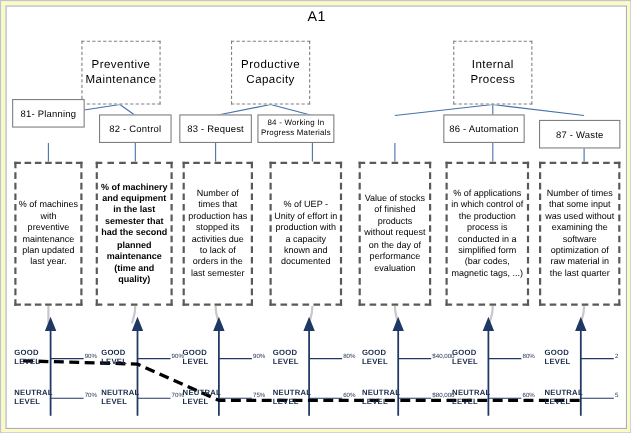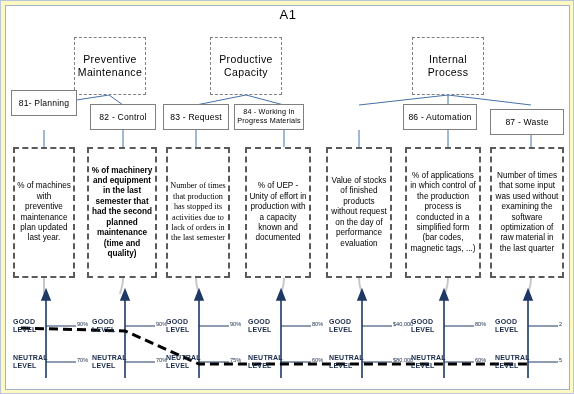--- a/index.html
+++ b/index.html
@@ -203,21 +203,21 @@
   <div class="ind" style="left:489px;top:96px;width:74px;height:26px;margin-top:12px;">
     <span style="white-space:pre-line">87 - Waste</span>
   </div>
 
   <div class="desc" style="left:12px;top:146px;width:62px;height:131px;">
     <span>% of machines with preventive maintenance plan updated last year.</span>
   </div>
   <div class="desc" style="left:86px;top:146px;width:70px;height:131px;font-weight:bold;">
     <span>% of machinery and equipment in the last semester that had the second planned maintenance (time and quality)</span>
   </div>
-  <div class="desc" style="left:165px;top:146px;width:64px;height:131px;font-family:Liberation Serif, serif;">
+  <div class="desc" style="left:165px;top:146px;width:64px;height:131px;">
     <span>Number of times that production has stopped its activities due to lack of orders in the last semester</span>
   </div>
   <div class="desc" style="left:244px;top:146px;width:66px;height:131px;">
     <span>% of UEP - Unity of effort in production with a capacity known and documented</span>
   </div>
   <div class="desc" style="left:325px;top:146px;width:66px;height:131px;">
     <span>Value of stocks of finished products without request on the day of performance evaluation</span>
   </div>
   <div class="desc" style="left:404px;top:146px;width:76px;height:131px;">
     <span>% of applications in which control of the production process is conducted in a simplified form (bar codes, magnetic tags, ...)</span>

